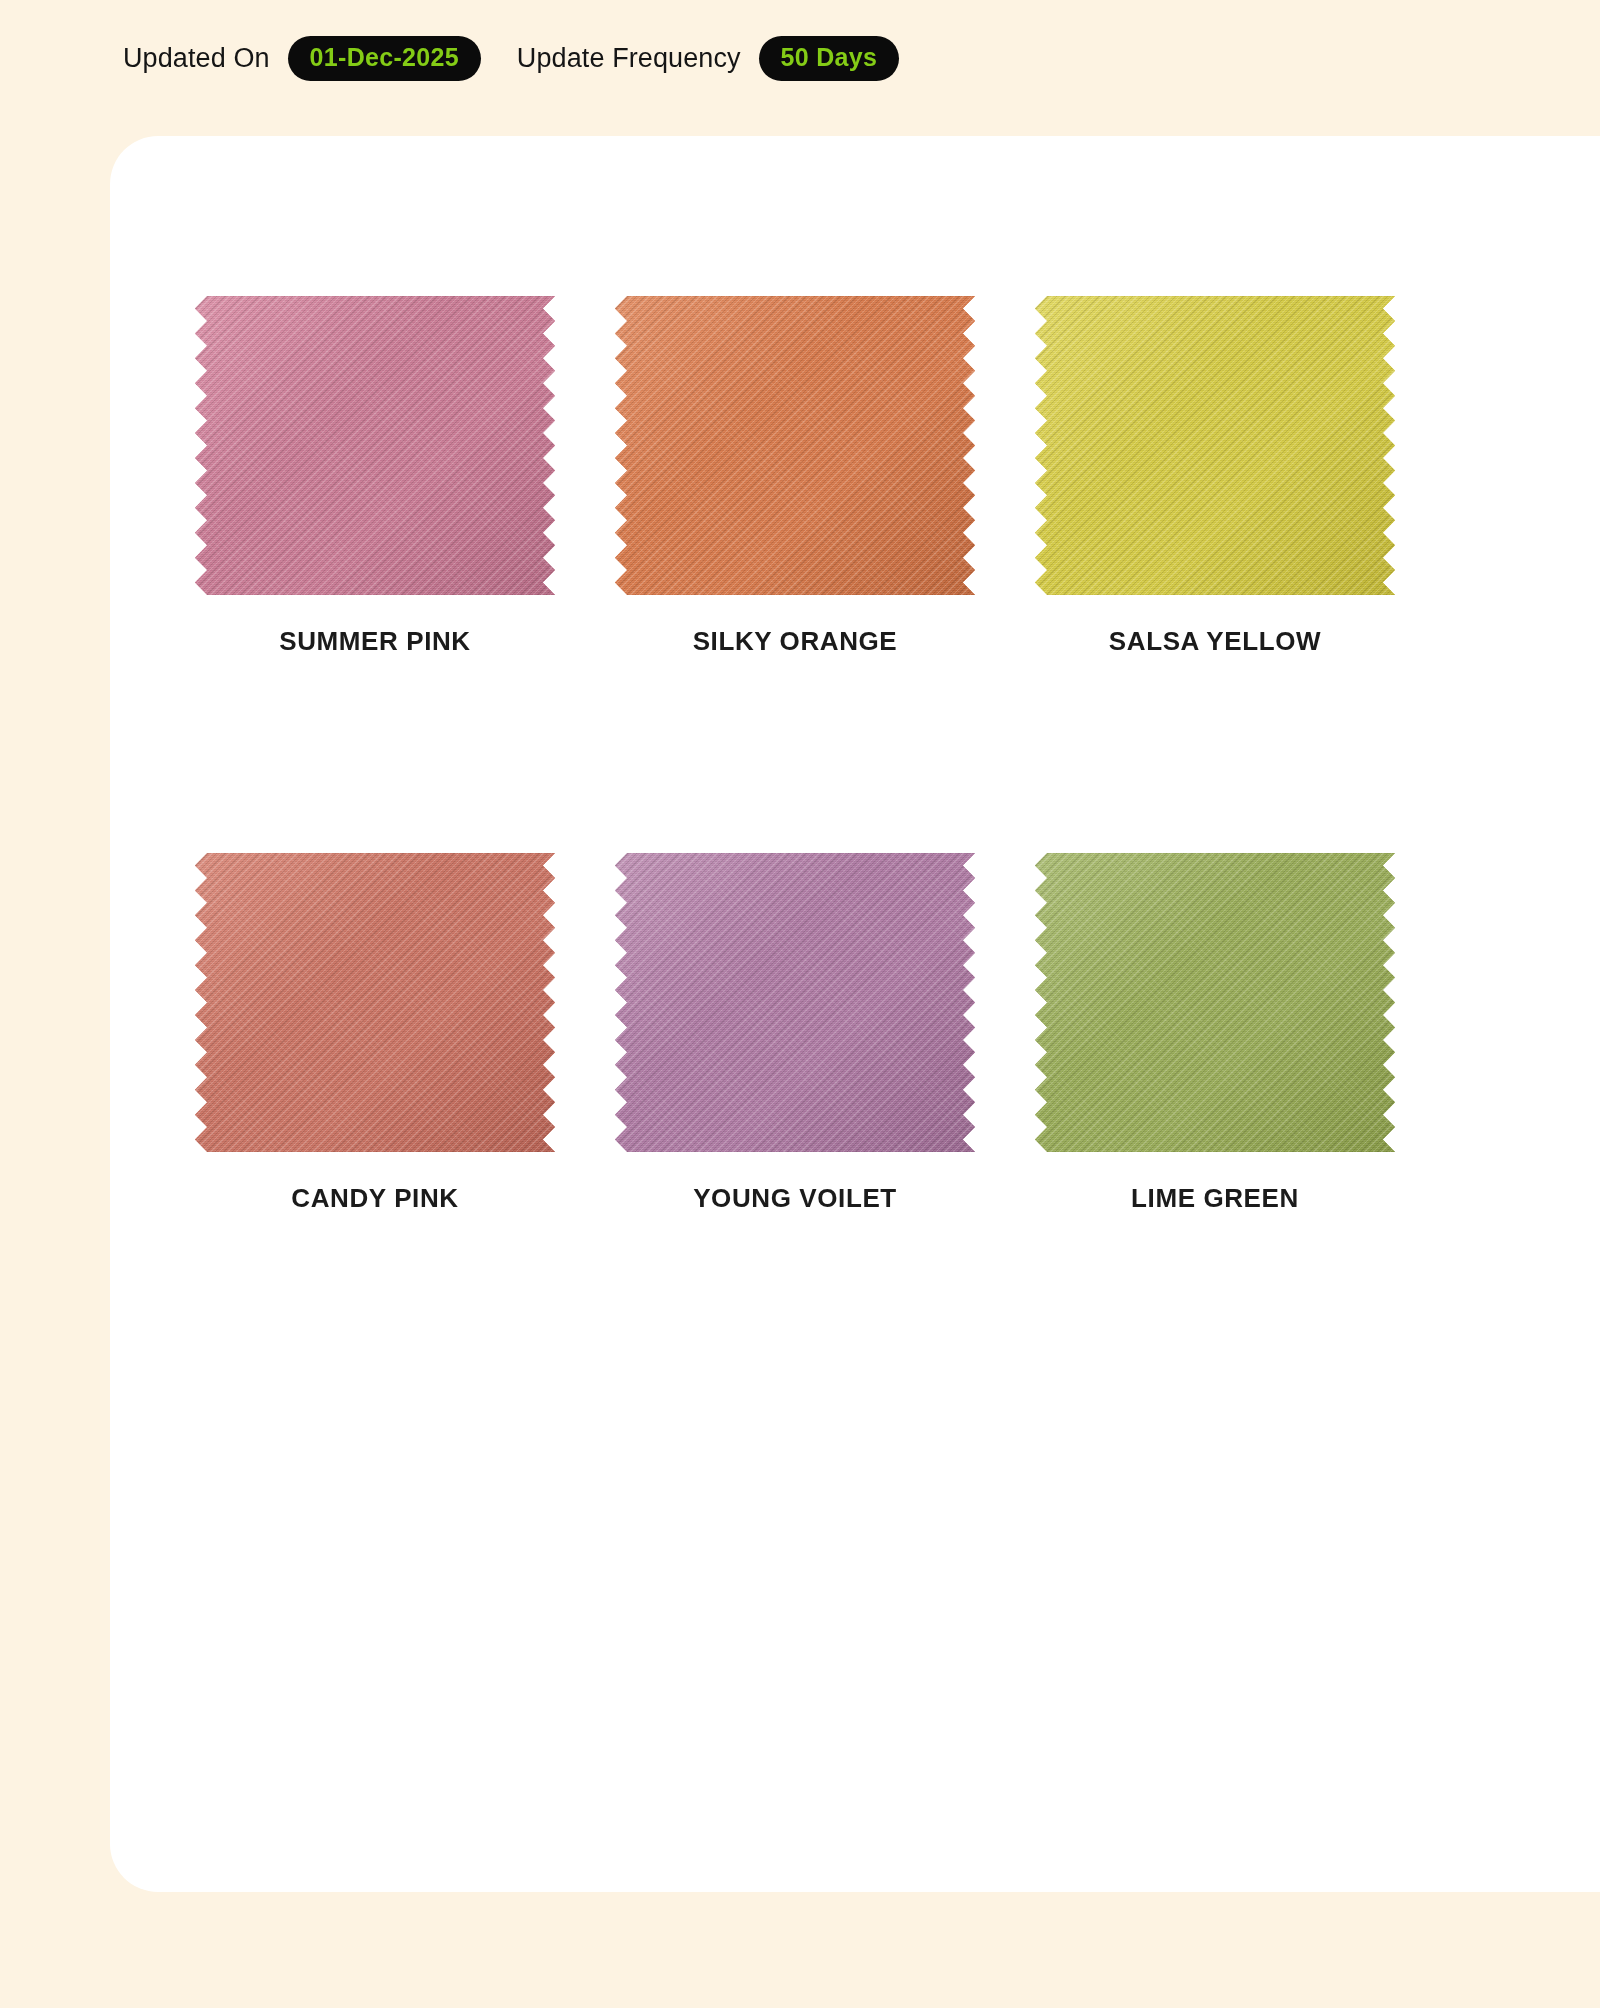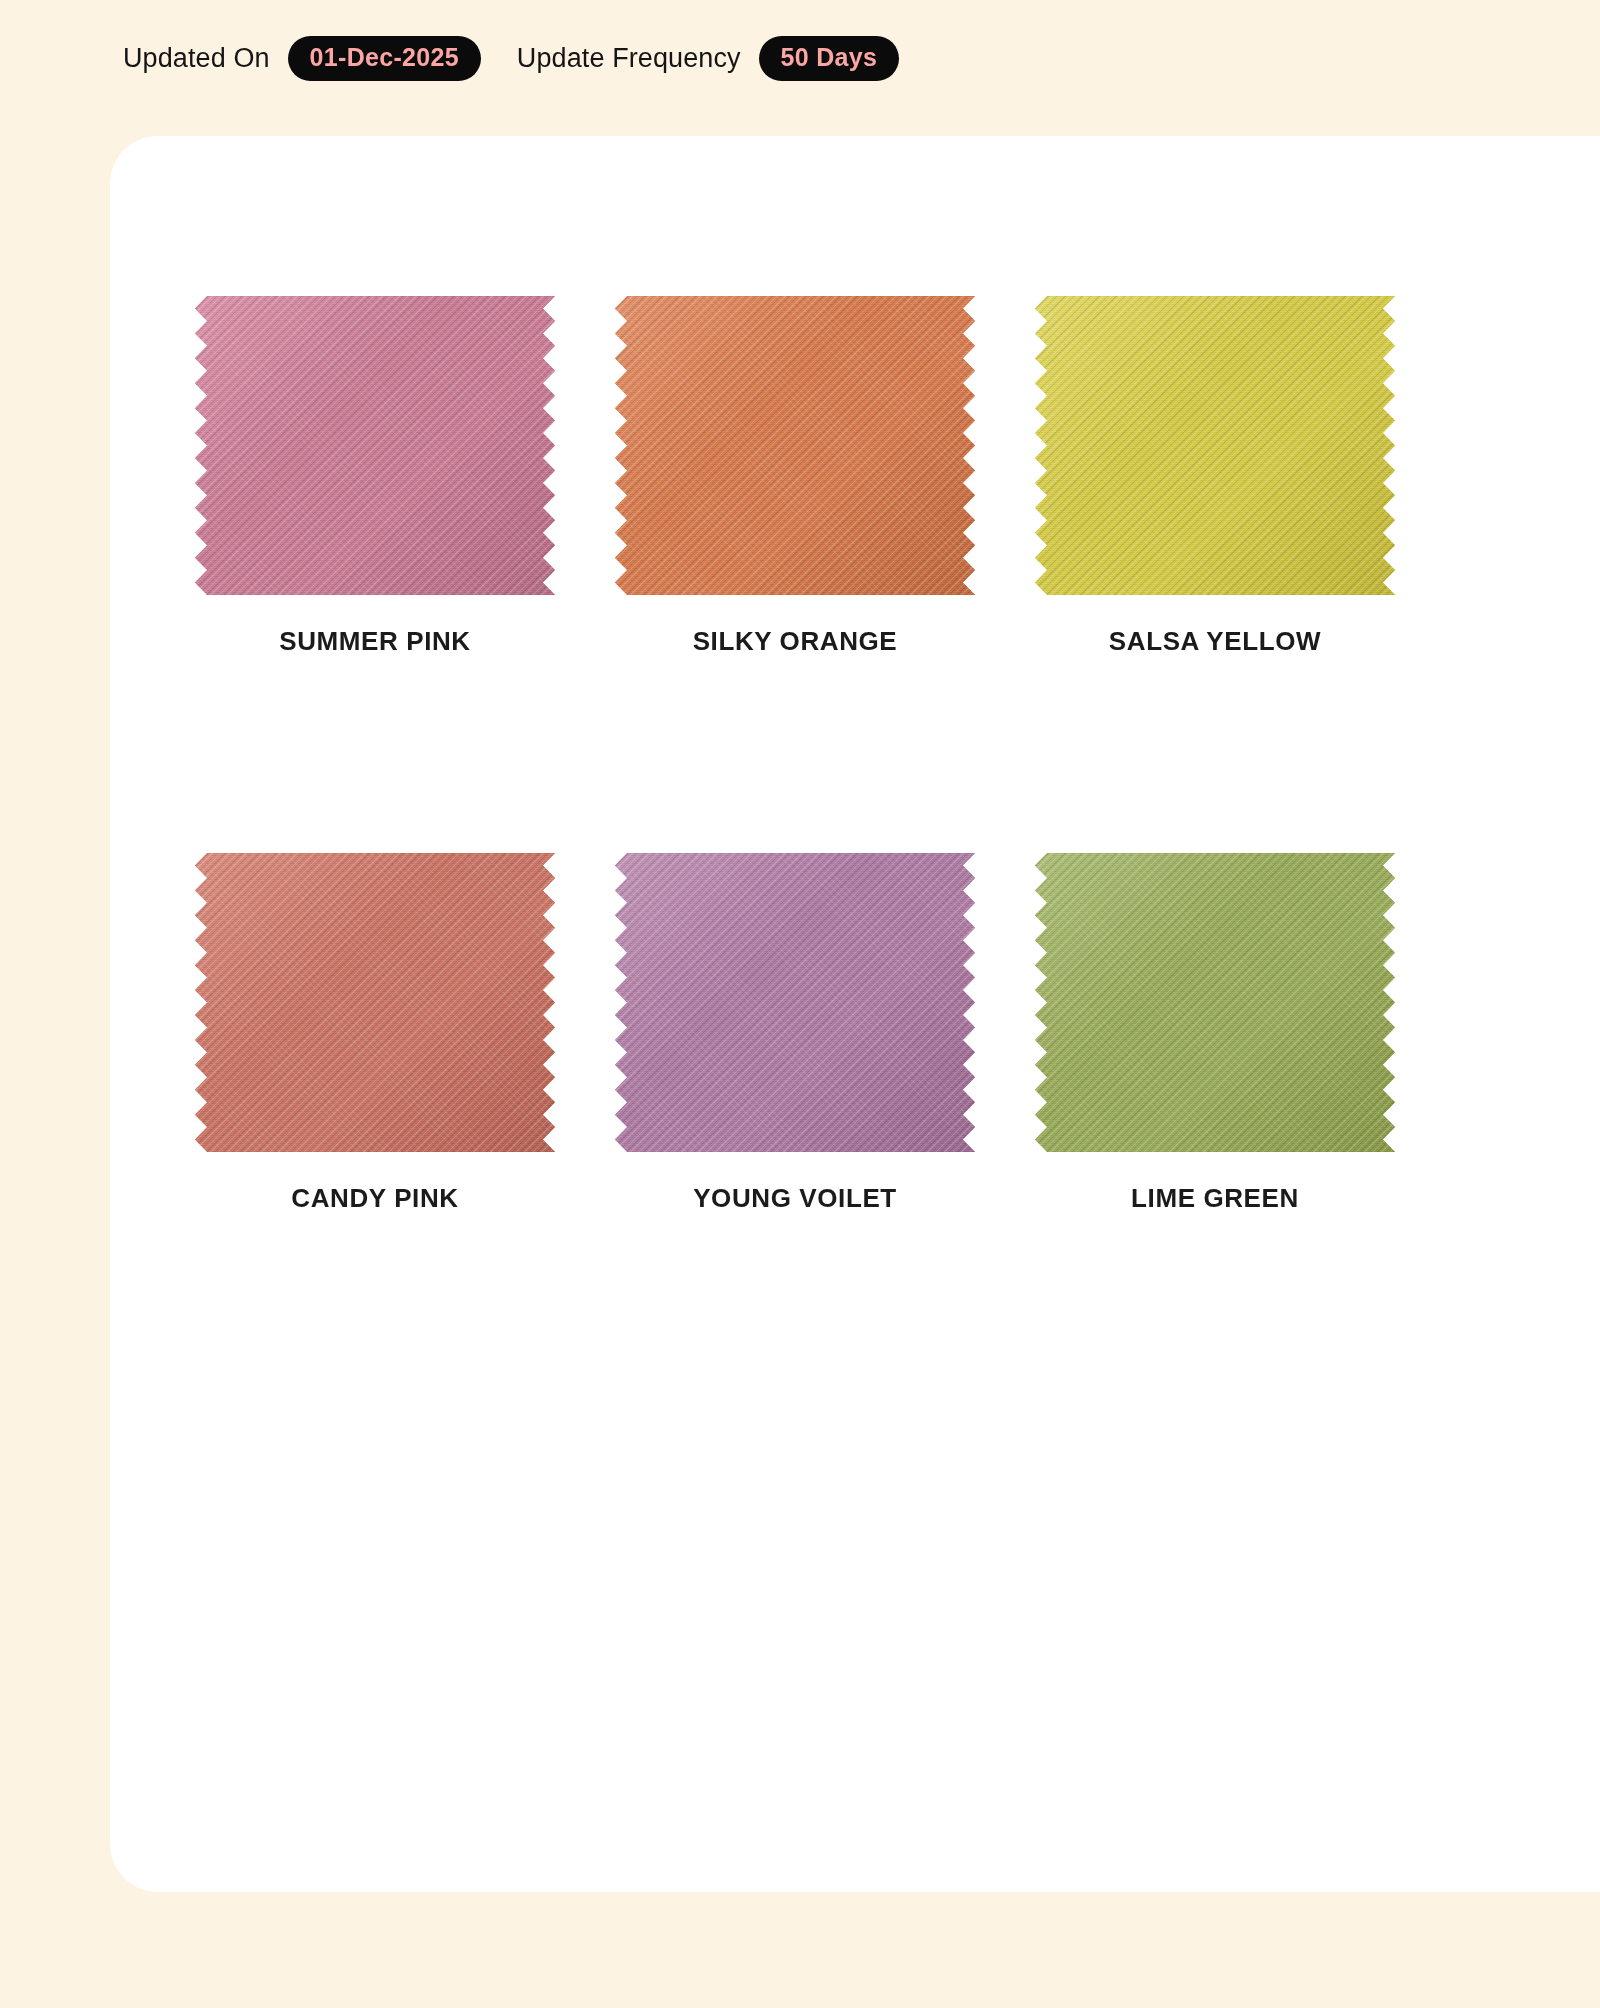--- a/index.html
+++ b/index.html
@@ -39,21 +39,21 @@
     letter-spacing: 0.1px;
     white-space: nowrap;
     font-family: "Liberation Sans", sans-serif;
   }
 
   .pill {
     display: inline-flex;
     align-items: center;
     justify-content: center;
     background: #0B0B0B;
-    color: #fca5a5;
+    color: #84cc16;
     border-radius: 999px;
     padding: 9px 22px 11px 22px;
     font-size: 25px;
     font-weight: 700;
     letter-spacing: 0.3px;
     white-space: nowrap;
     line-height: 1;
   }
 
   .pill + .header-label { margin-left: 18px; }

